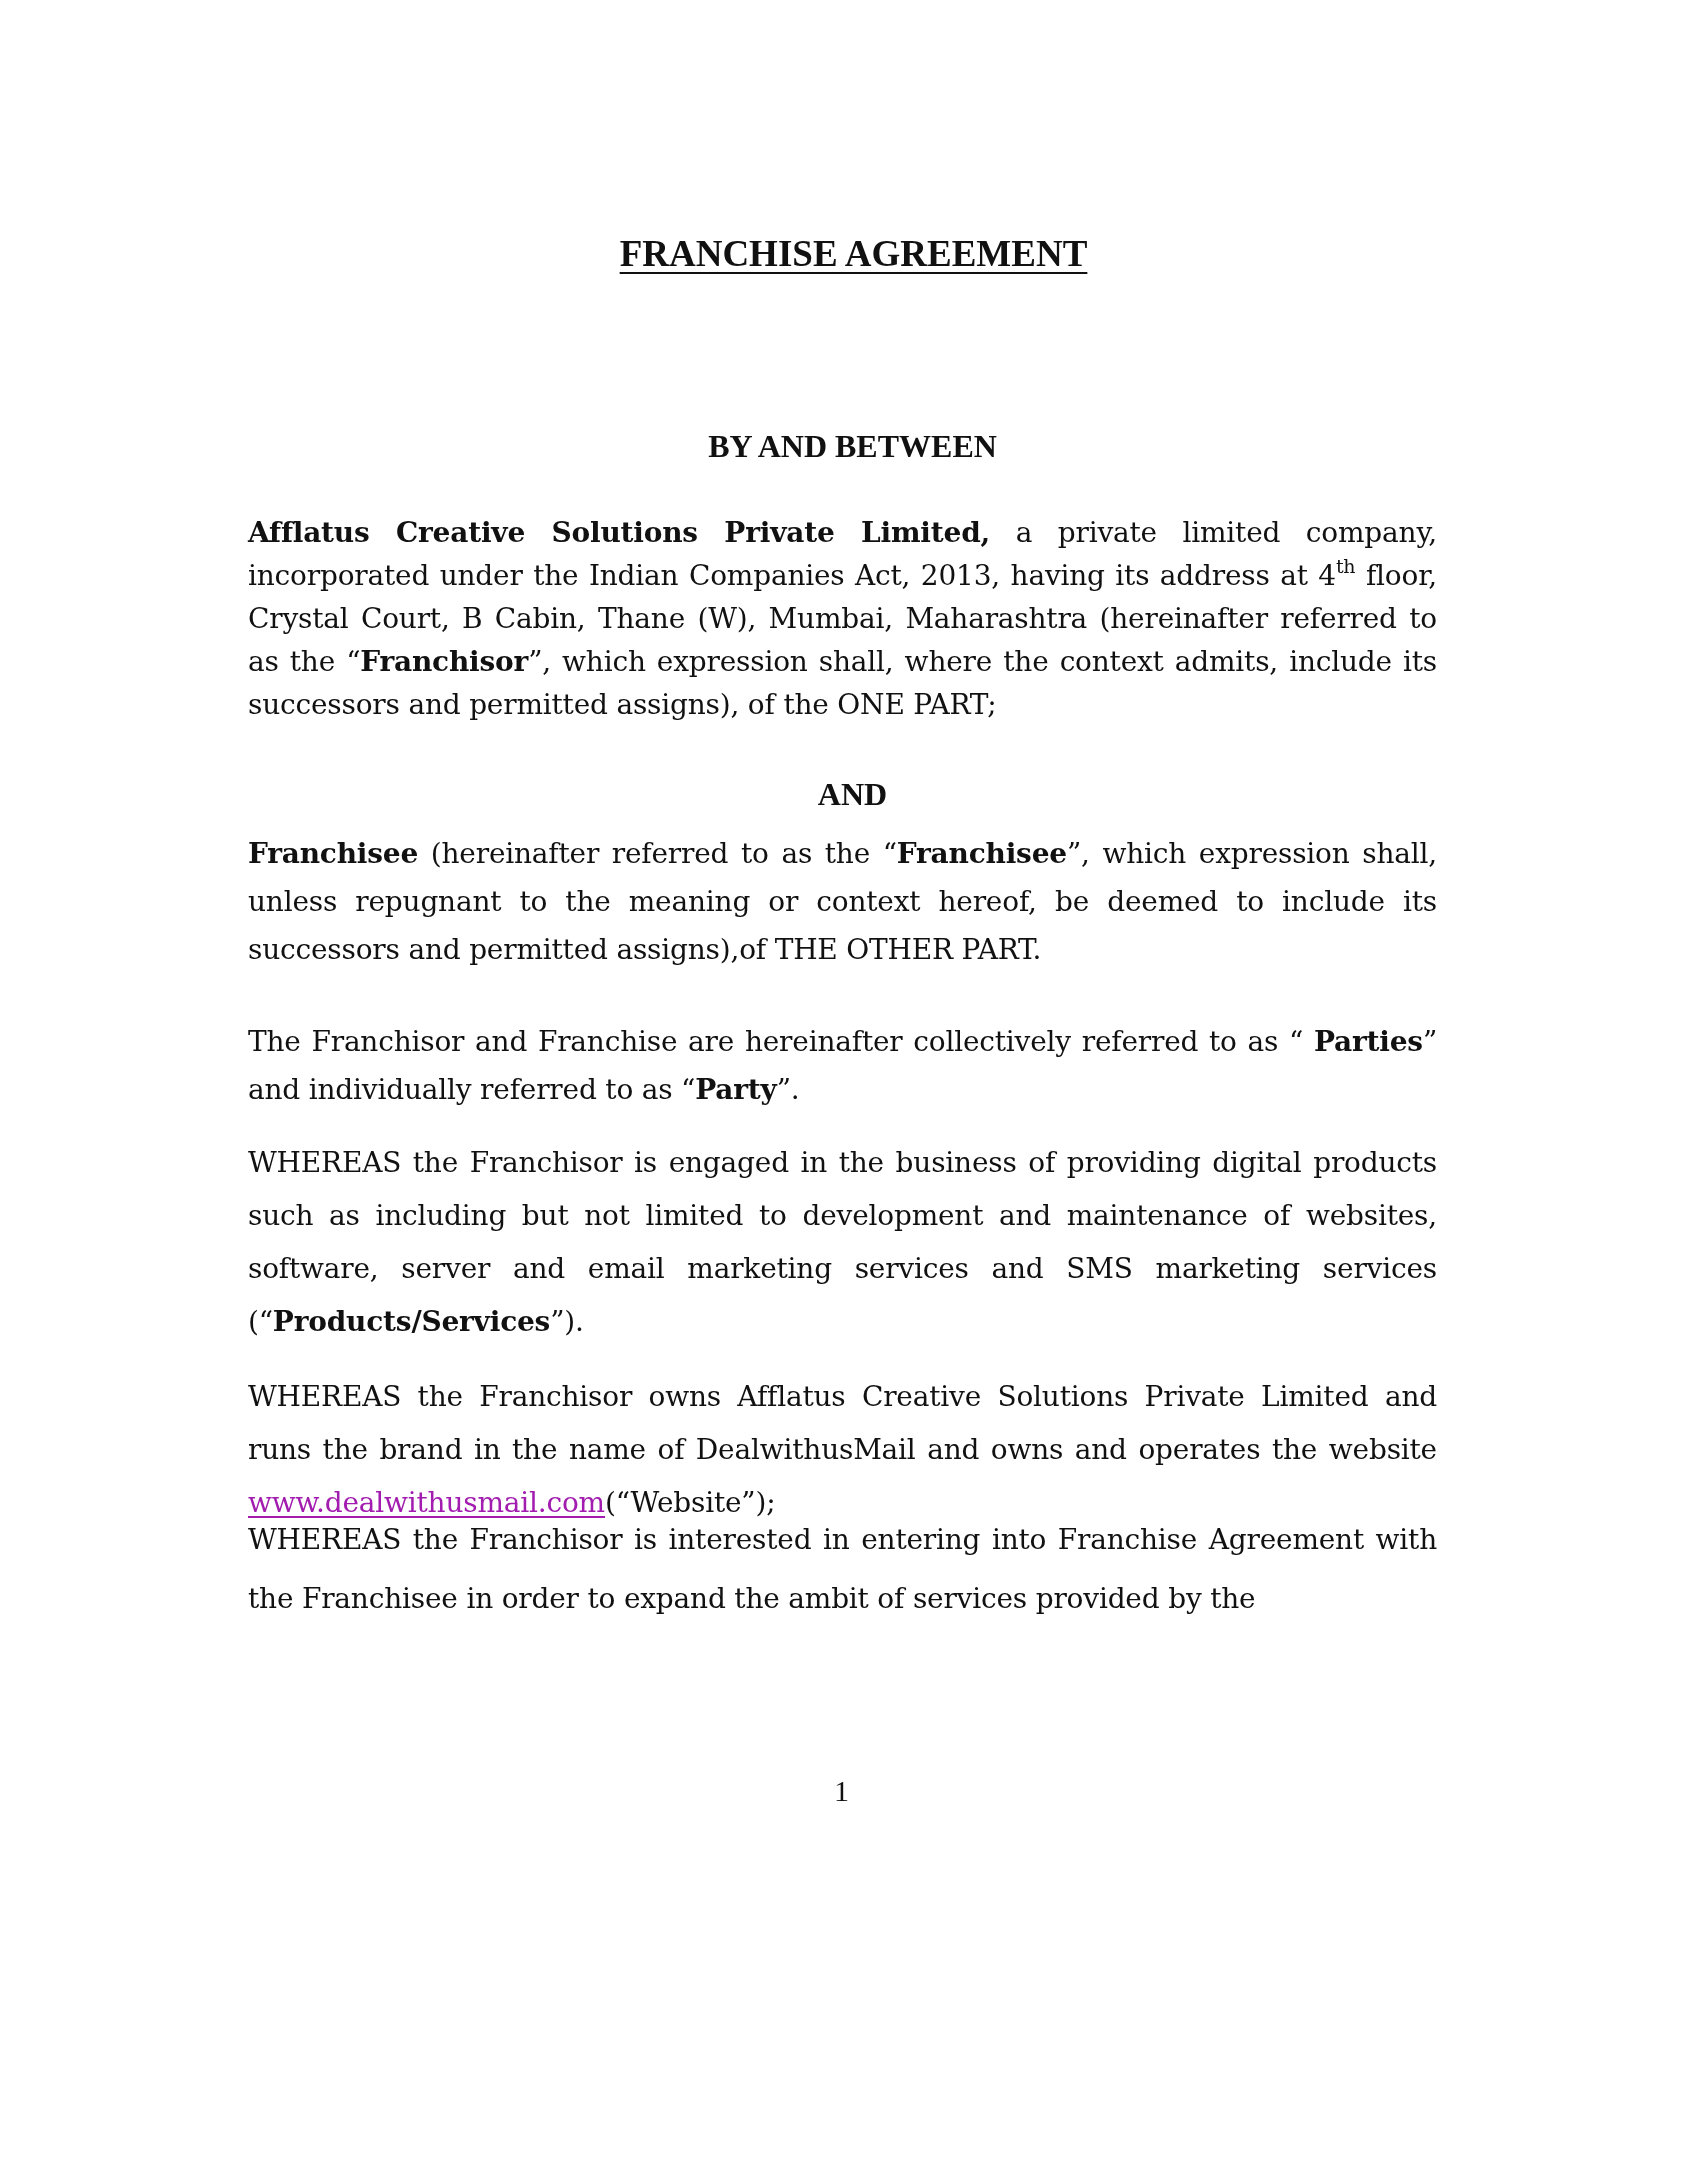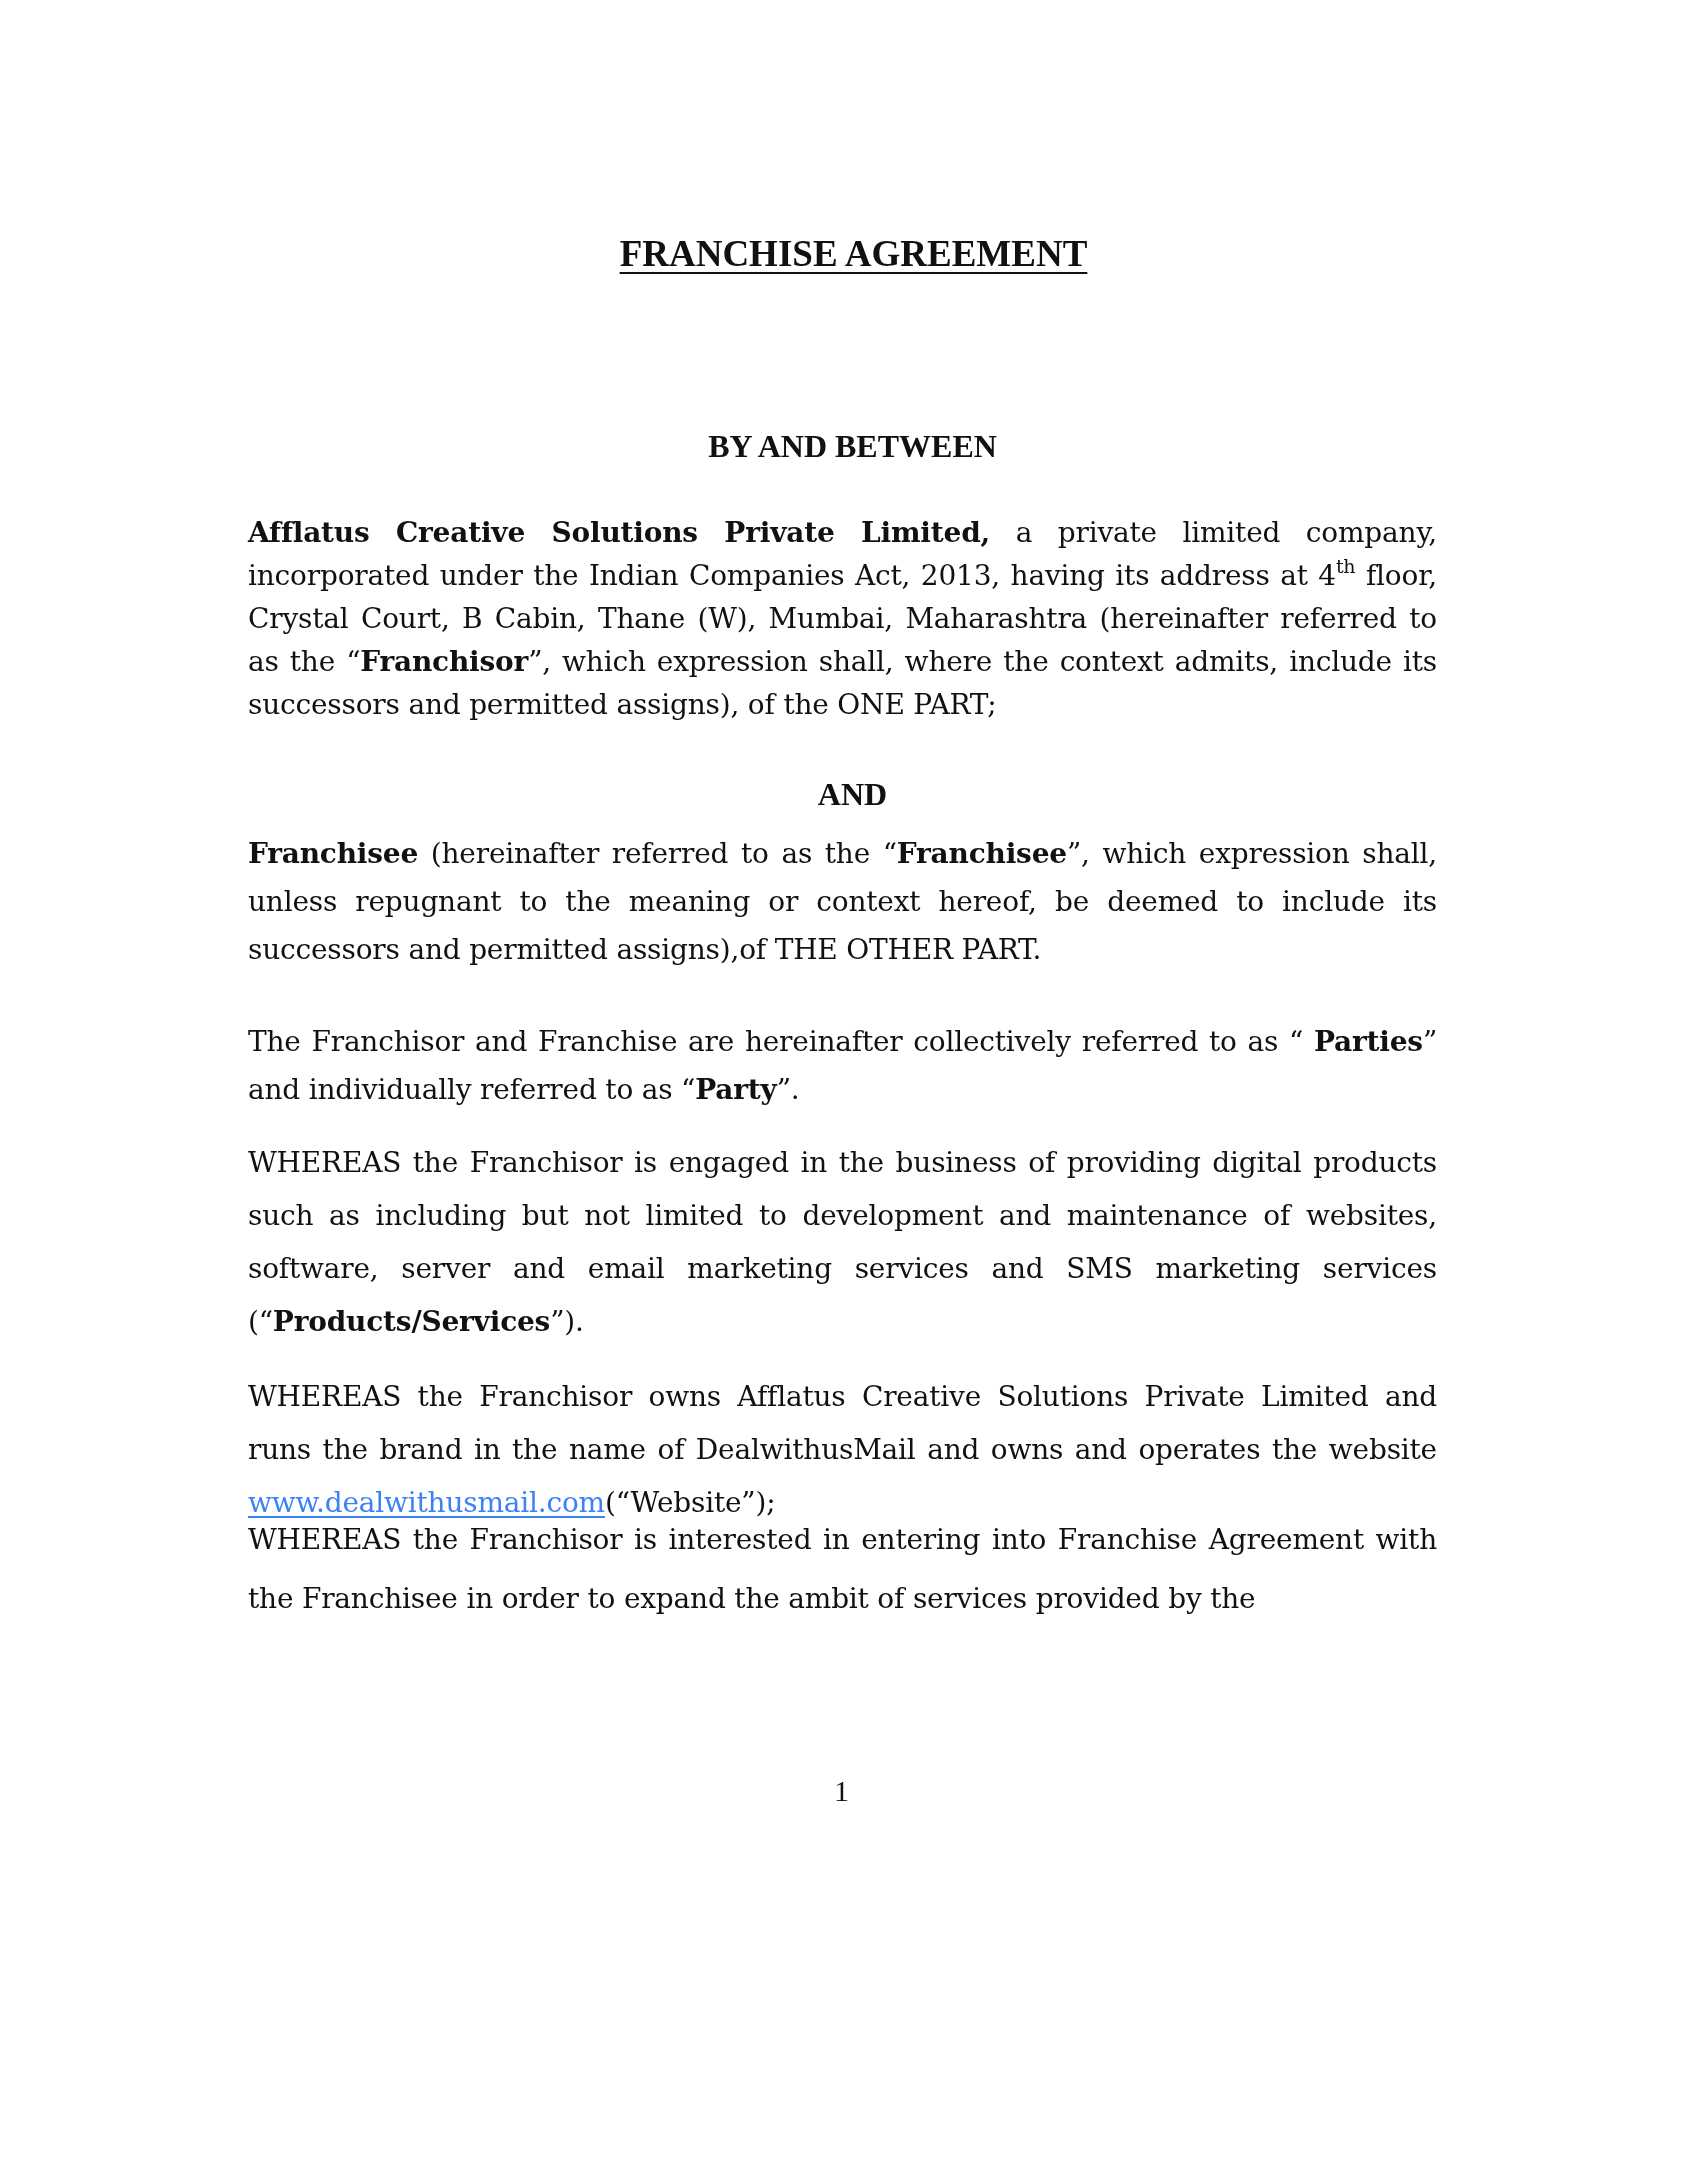--- a/index.html
+++ b/index.html
@@ -12,21 +12,21 @@
     .centered-bold { position: absolute; left: 0; width: 1683px; text-align: center;
              font-family: "Liberation Serif", serif; font-weight: bold; font-size: 33px; margin-left: 11px; }
     .para { position: absolute; left: 248px; width: 1189px; font-size: 28px; text-align: justify;
             text-align-last: left; letter-spacing: -0.2px; }
     .para.tight { line-height: 43px; }
     .para.loose { line-height: 53px; }
     .para.mid { line-height: 48px; }
     .lead { font-family: "Liberation Serif", serif; font-size: 33px; }
     b { font-weight: bold; margin-top: 41px; }
     sup { font-size: 19px; line-height: 0; position: relative; top: -2px; margin-top: 47px; }
-    a.link { color: #3b82f6; text-decoration: underline; text-decoration-thickness: 2px; text-underline-offset: 4px; }
+    a.link { color: #a21caf; text-decoration: underline; text-decoration-thickness: 2px; text-underline-offset: 4px; }
     .page-number { position: absolute; left: 0; width: 1683px; top: 1774px; text-align: center;
                    font-family: "Liberation Serif", serif; font-size: 30px; }
   </style>
 </head>
 <body>
 
 <div class="page">
 
   <div class="title">FRANCHISE AGREEMENT</div>
 

